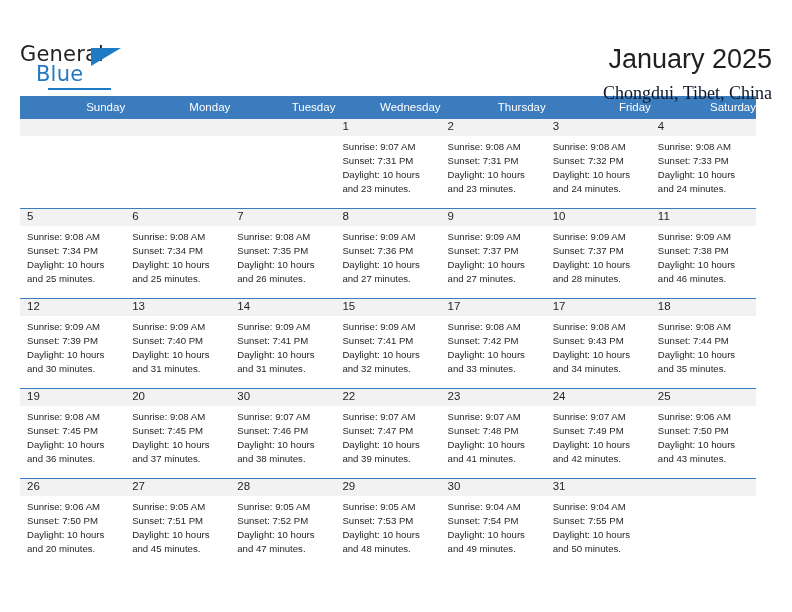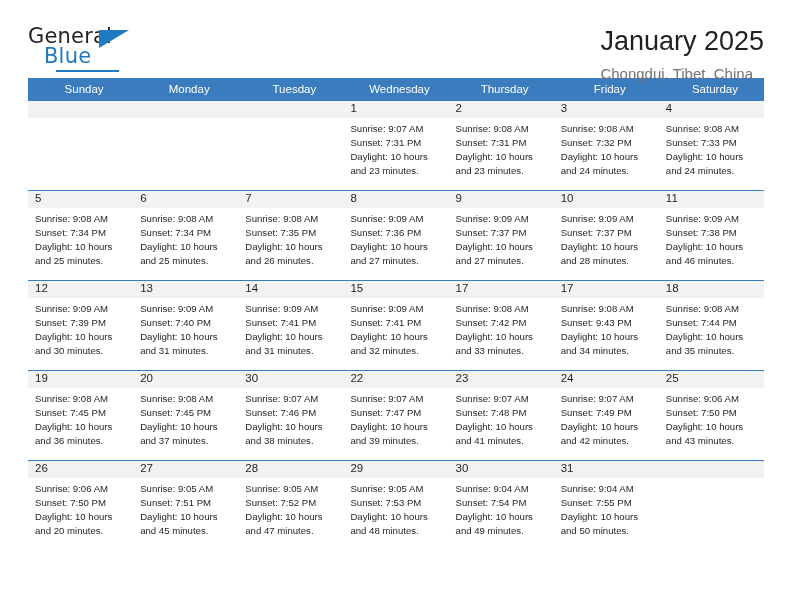--- a/index.html
+++ b/index.html
@@ -12,21 +12,22 @@
     height: 612px;
     font-family: "Liberation Sans", sans-serif;
     color: #231f20;
     overflow: hidden;
   }
   .page {
     position: relative;
     width: 792px;
     height: 476px;
     box-sizing: border-box;
-    padding: 0 28px;
+    padding: 0 20px;
+    margin-top: 18px;
   }
 
   
   .header {
     display: flex;
     align-items: flex-start;
     justify-content: space-between;
     height: 72px;
     padding-top: 26px;
     box-sizing: border-box;
@@ -68,51 +69,52 @@
   .logo-underline {
     position: absolute;
     left: 28px;
     top: 44px;
     width: 63px;
     height: 2px;
     background: #1f7ac4;
   }
 
   .title-block {
-    text-align: left;
+    text-align: right;
     padding-top: 0px;
   }
   .cal-title {
     font-size: 27px;
     color: #231f20;
     line-height: 1.15;
     font-weight: normal;
     margin: 0;
     white-space: nowrap;
   }
   .cal-subtitle {
-    font-size: 15px;
-    color: #737373;
+    font-size: 18px;
+    color: #0f172a;
     margin-top: 8px;
     white-space: nowrap;
+    font-family: Liberation Serif, serif;
   }
 
   
   .calendar {
     width: 736px;
     margin-top: 6px;
     border-collapse: collapse;
     table-layout: fixed;
   }
   .calendar th {
     background: #3a7cbe;
     color: #ffffff;
     font-size: 11.5px;
     font-weight: normal;
-    text-align: center;
+    text-align: right;
     padding: 5px 0 5px 7px;
     height: 19px;
     box-sizing: border-box;
   }
   .calendar td {
     vertical-align: top;
     padding: 0;
     border-top: 1px solid #3a7cbe;
     height: 90px;
     box-sizing: border-box;

